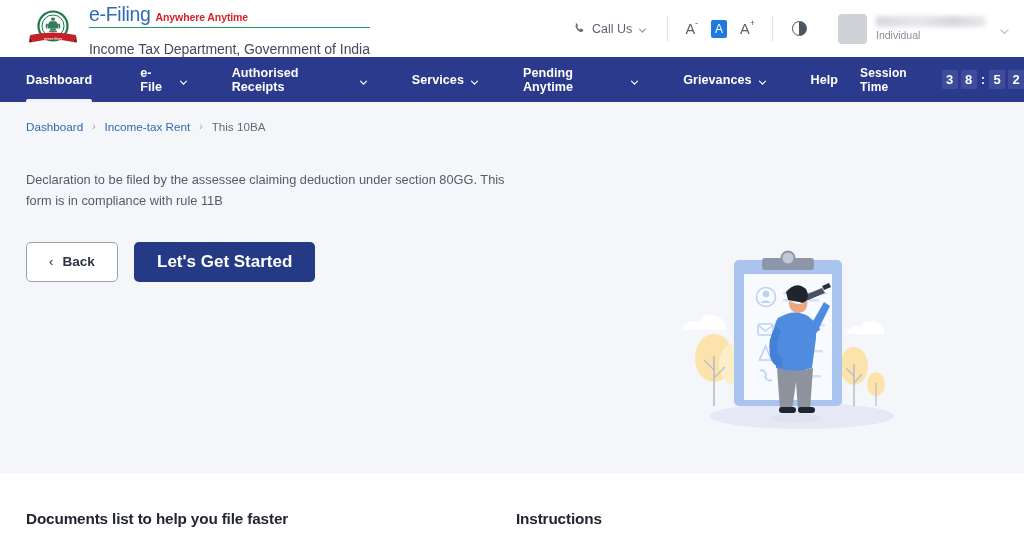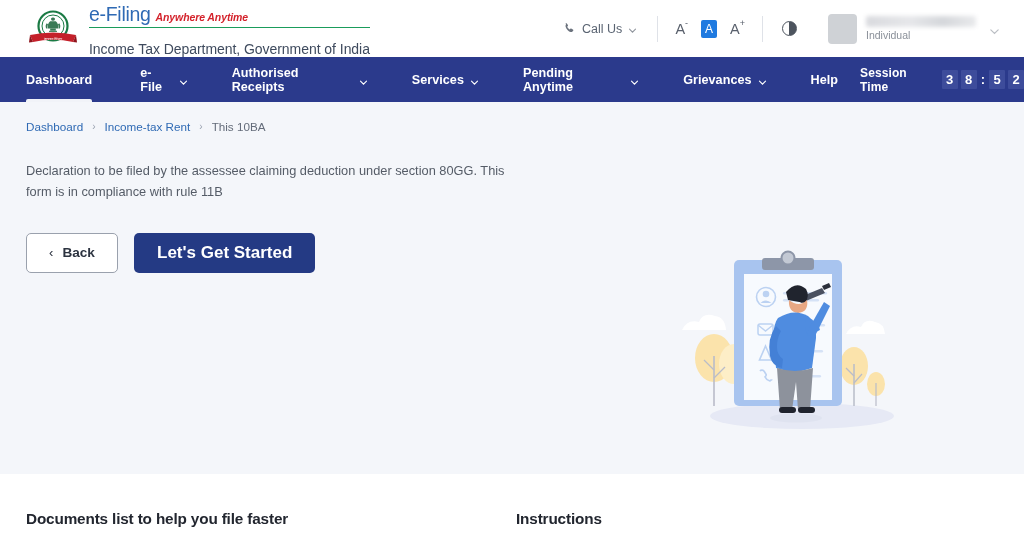--- a/index.html
+++ b/index.html
@@ -10,37 +10,37 @@
     font-family: "Liberation Sans", sans-serif;
     -webkit-font-smoothing: antialiased;
   }
 
   
   .topbar {
     height: 57px;
     background: #ffffff;
     display: flex;
     align-items: center;
-    padding: 0 24px 0 26px;
+    padding: 0 14px 0 26px;
     position: relative;
   }
   .brand { display: flex; align-items: center; gap: 9px; }
   .emblem { width: 54px; height: 40px; position: relative; flex: none; }
   .brand-text { position: relative; top: 1px; }
   .brand-line1 {
     display: flex; align-items: baseline; gap: 5px;
     border-bottom: 1px solid #1a9c5b;
     padding-bottom: 1px;
   }
   .brand-efiling {
     font-size: 19.5px; color: #2f6ab4; letter-spacing: -0.3px;
     font-weight: 400;
   }
   .brand-tag {
-    font-size: 10.5px; color: #d4232c; font-style: italic; font-weight: bold;
+    font-size: 10.5px; color: #d4232c; font-weight: bold;
     letter-spacing: -0.1px;
   }
   .brand-line2 {
     font-size: 14px; color: #3f4b5e; margin-top: 13px; letter-spacing: -0.05px;
   }
 
   .top-right {
     margin-left: auto;
     display: flex; align-items: center; height: 100%;
   }
@@ -139,21 +139,21 @@
 
   .page-title {
     font-size: 25.5px; font-weight: bold; color: #1c2029;
     line-height: 1.33; letter-spacing: -0.35px;
   }
   .form-no {
     font-size: 16.5px; font-weight: normal; color: #7c838f;
     letter-spacing: -0.1px;
   }
   .page-desc {
-    margin-top: 8px; font-size: 12.8px; color: #555c67;
+    margin-top: 17px; font-size: 12.8px; color: #555c67;
     line-height: 1.63; max-width: 482px;
   }
   .btnrow { display: flex; gap: 16px; margin-top: 30px; }
   .btn-back {
     display: flex; align-items: center; justify-content: center; gap: 9px;
     width: 92px; height: 40px;
     border: 1.3px solid #9aa1ad; border-radius: 5px;
     background: #ffffff; color: #2c3340;
     font-size: 13.6px; font-weight: bold; cursor: pointer;
     font-family: "Liberation Sans", sans-serif;

